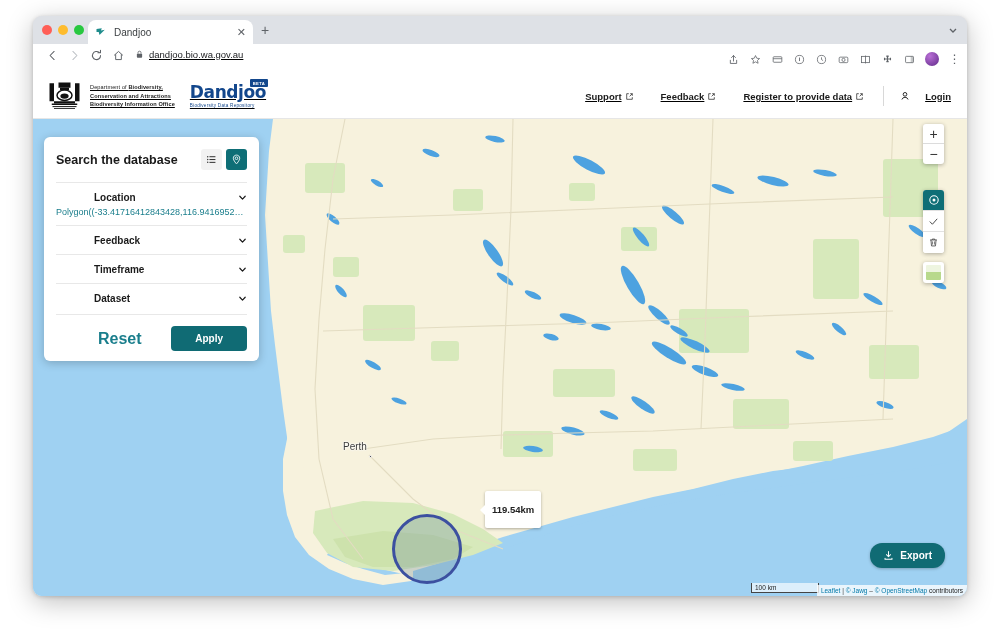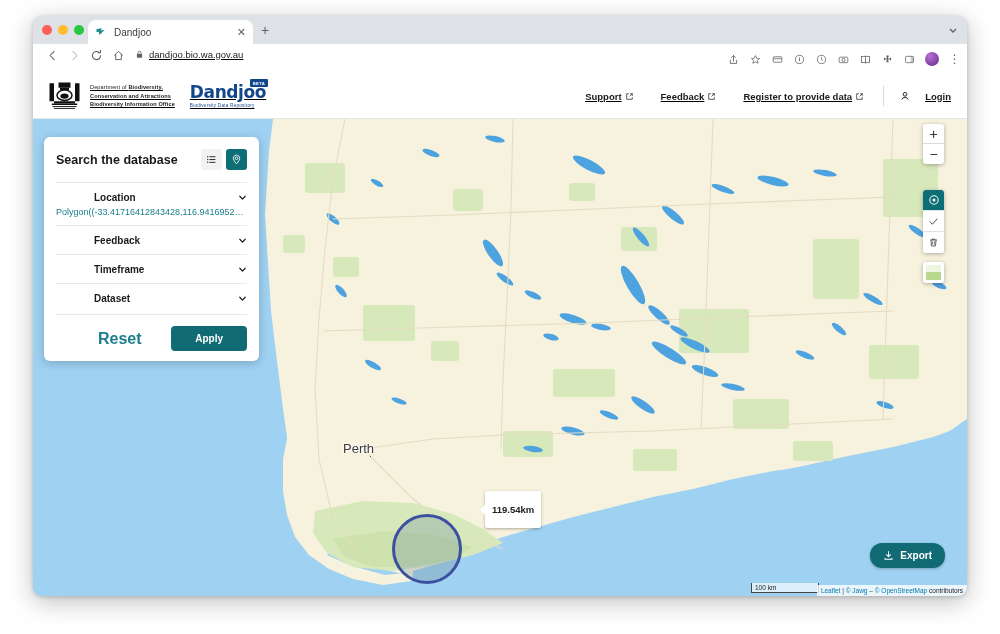--- a/index.html
+++ b/index.html
@@ -143,21 +143,21 @@
   #map-area {
     position: absolute; left: 0; top: 45px; right: 0; bottom: 0;
     background: #9fd1f2;
     overflow: hidden;
   }
   #map-canvas { position: absolute; inset: 0; }
 
   
   #perth-label {
     position: absolute; left: 310px; top: 322px;
-    font-size: 13px; color: #3b3b3b; font-weight: 400;
+    font-size: 10px; color: #3b3b3b; font-weight: 400;
     text-shadow: 0 0 2px #fff, 0 0 2px #fff, 0 0 3px #fff;
   }
   #perth-dot {
     position: absolute; left: 336px; top: 336px;
     width: 3px; height: 3px; border-radius: 50%;
     background: #555; border: 1px solid #fff;
   }
 
   
   #drawn-circle {

